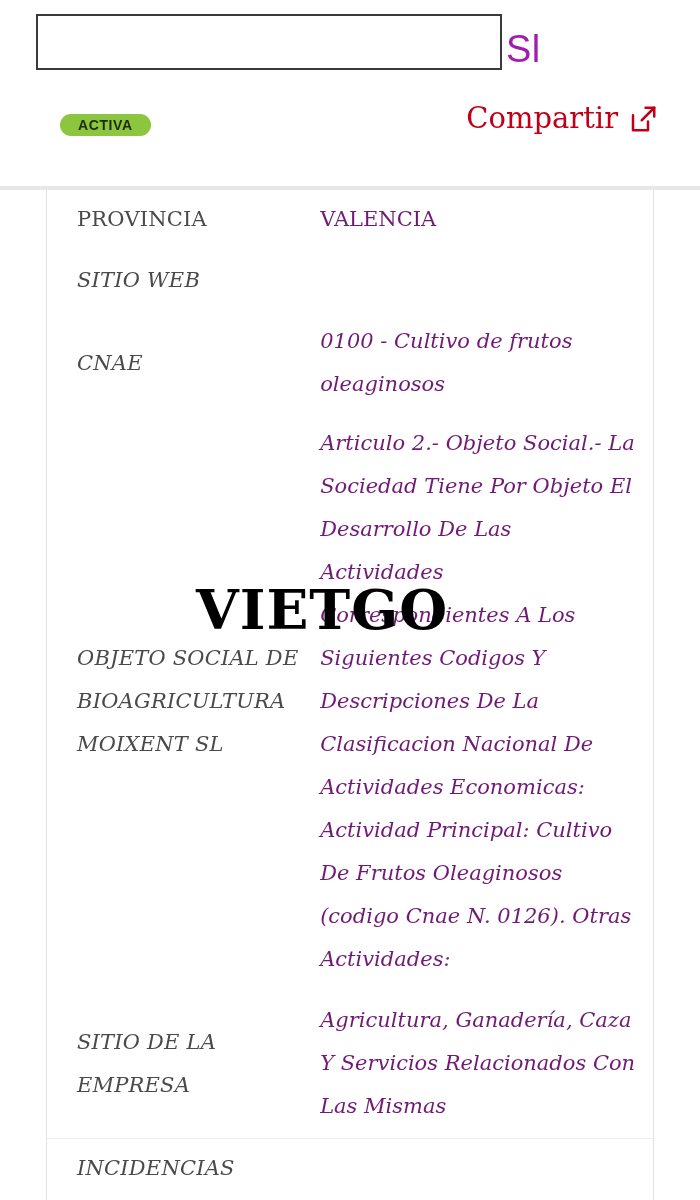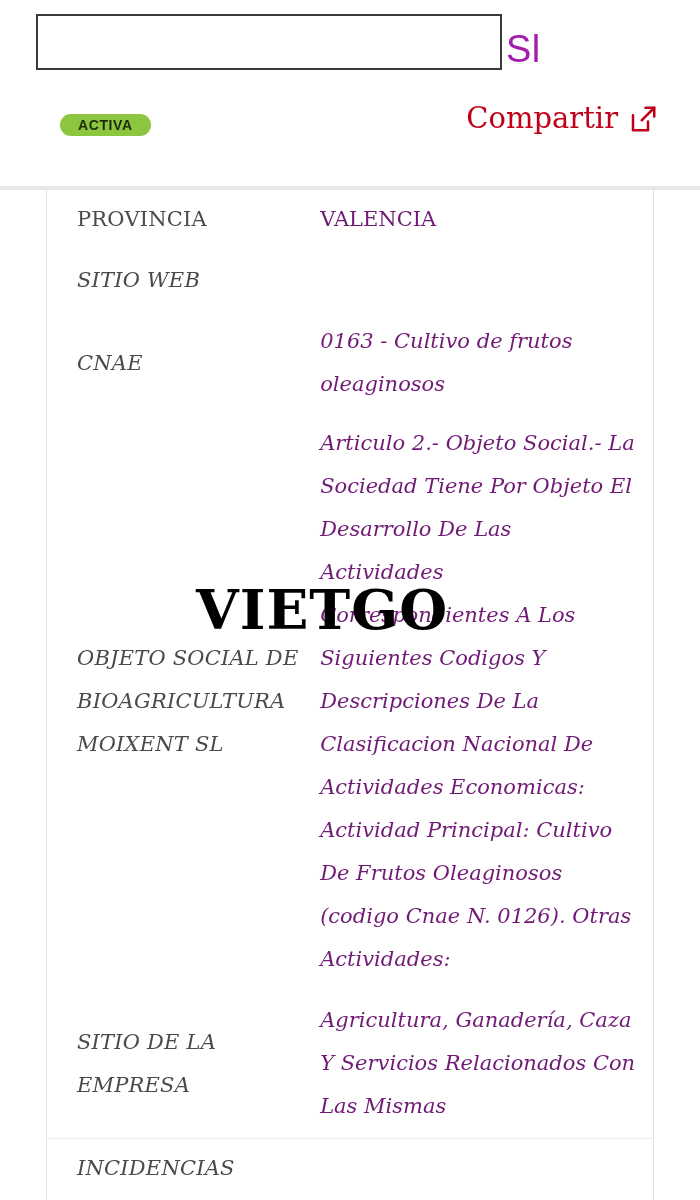--- a/index.html
+++ b/index.html
@@ -190,21 +190,21 @@
         <div class="cell-value">VALENCIA</div>
       </div>
 
       <div class="row noborder">
         <div class="cell-label">SITIO WEB</div>
         <div class="cell-value"></div>
       </div>
 
       <div class="row noborder">
         <div class="cell-label">CNAE</div>
-        <div class="cell-value">0163 - Cultivo de frutos oleaginosos</div>
+        <div class="cell-value">0100 - Cultivo de frutos oleaginosos</div>
       </div>
 
       <div class="row noborder tall">
         <div class="cell-label">OBJETO SOCIAL DE BIOAGRICULTURA MOIXENT SL</div>
         <div class="cell-value">Articulo 2.- Objeto Social.- La Sociedad Tiene Por Objeto El Desarrollo De Las Actividades Correspondientes A Los Siguientes Codigos Y Descripciones De La Clasificacion Nacional De Actividades Economicas: Actividad Principal: Cultivo De Frutos Oleaginosos (codigo Cnae N. 0126). Otras Actividades:</div>
       </div>
 
       <div class="row">
         <div class="cell-label">SITIO DE LA EMPRESA</div>
         <div class="cell-value">Agricultura, Ganadería, Caza Y Servicios Relacionados Con Las Mismas</div>

